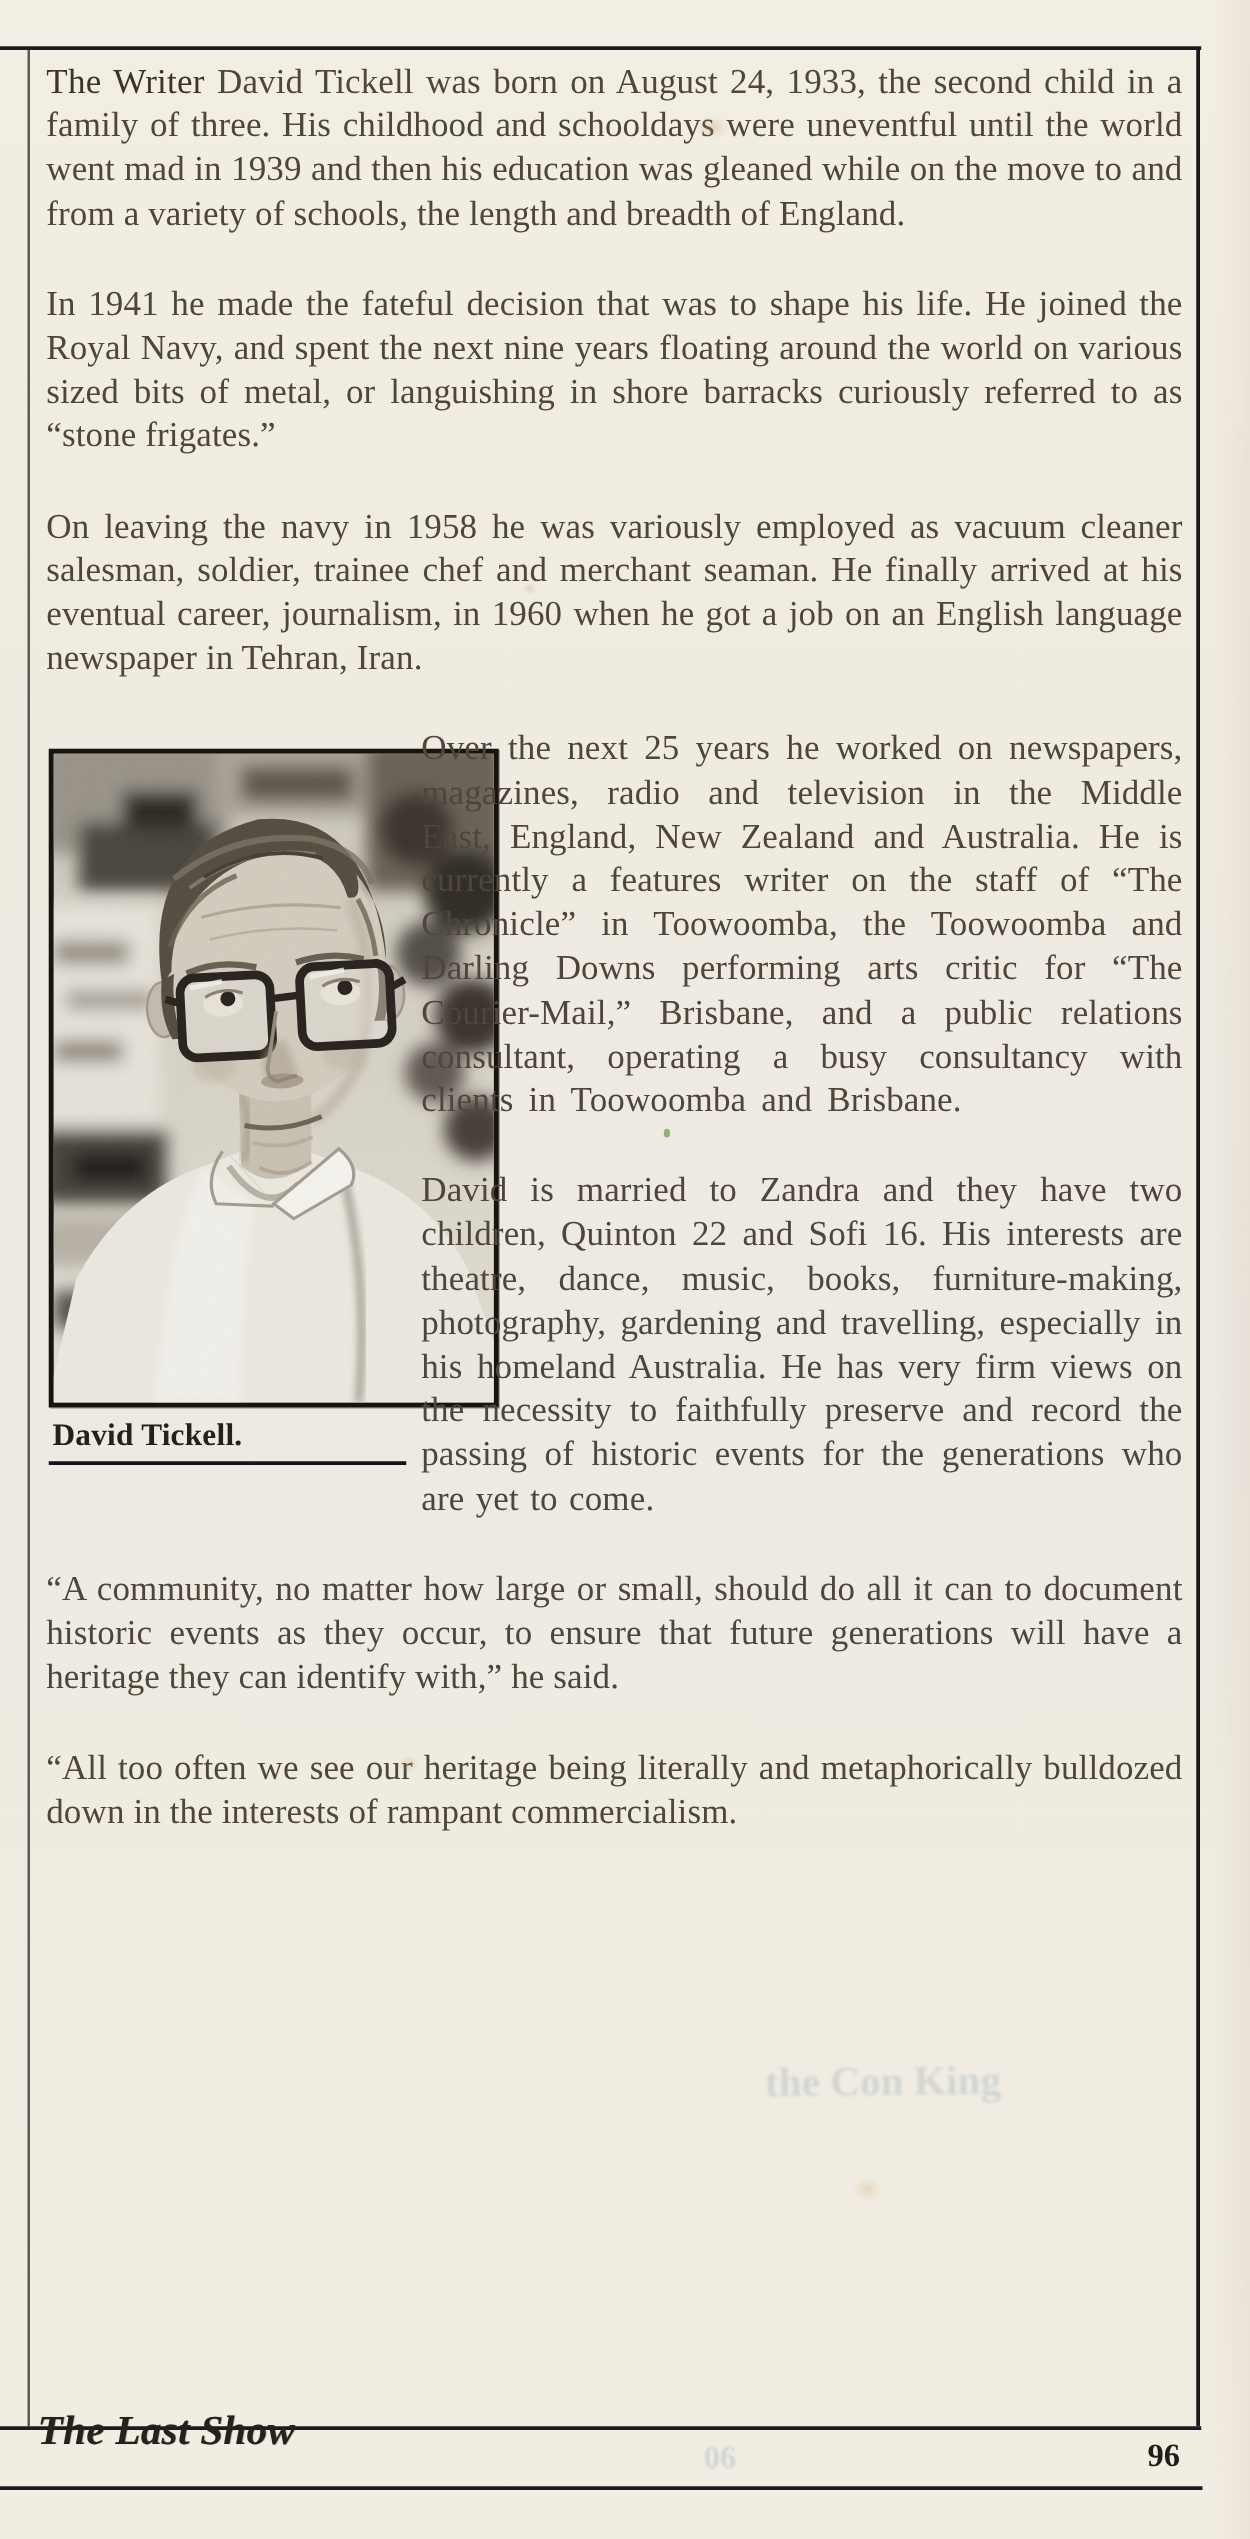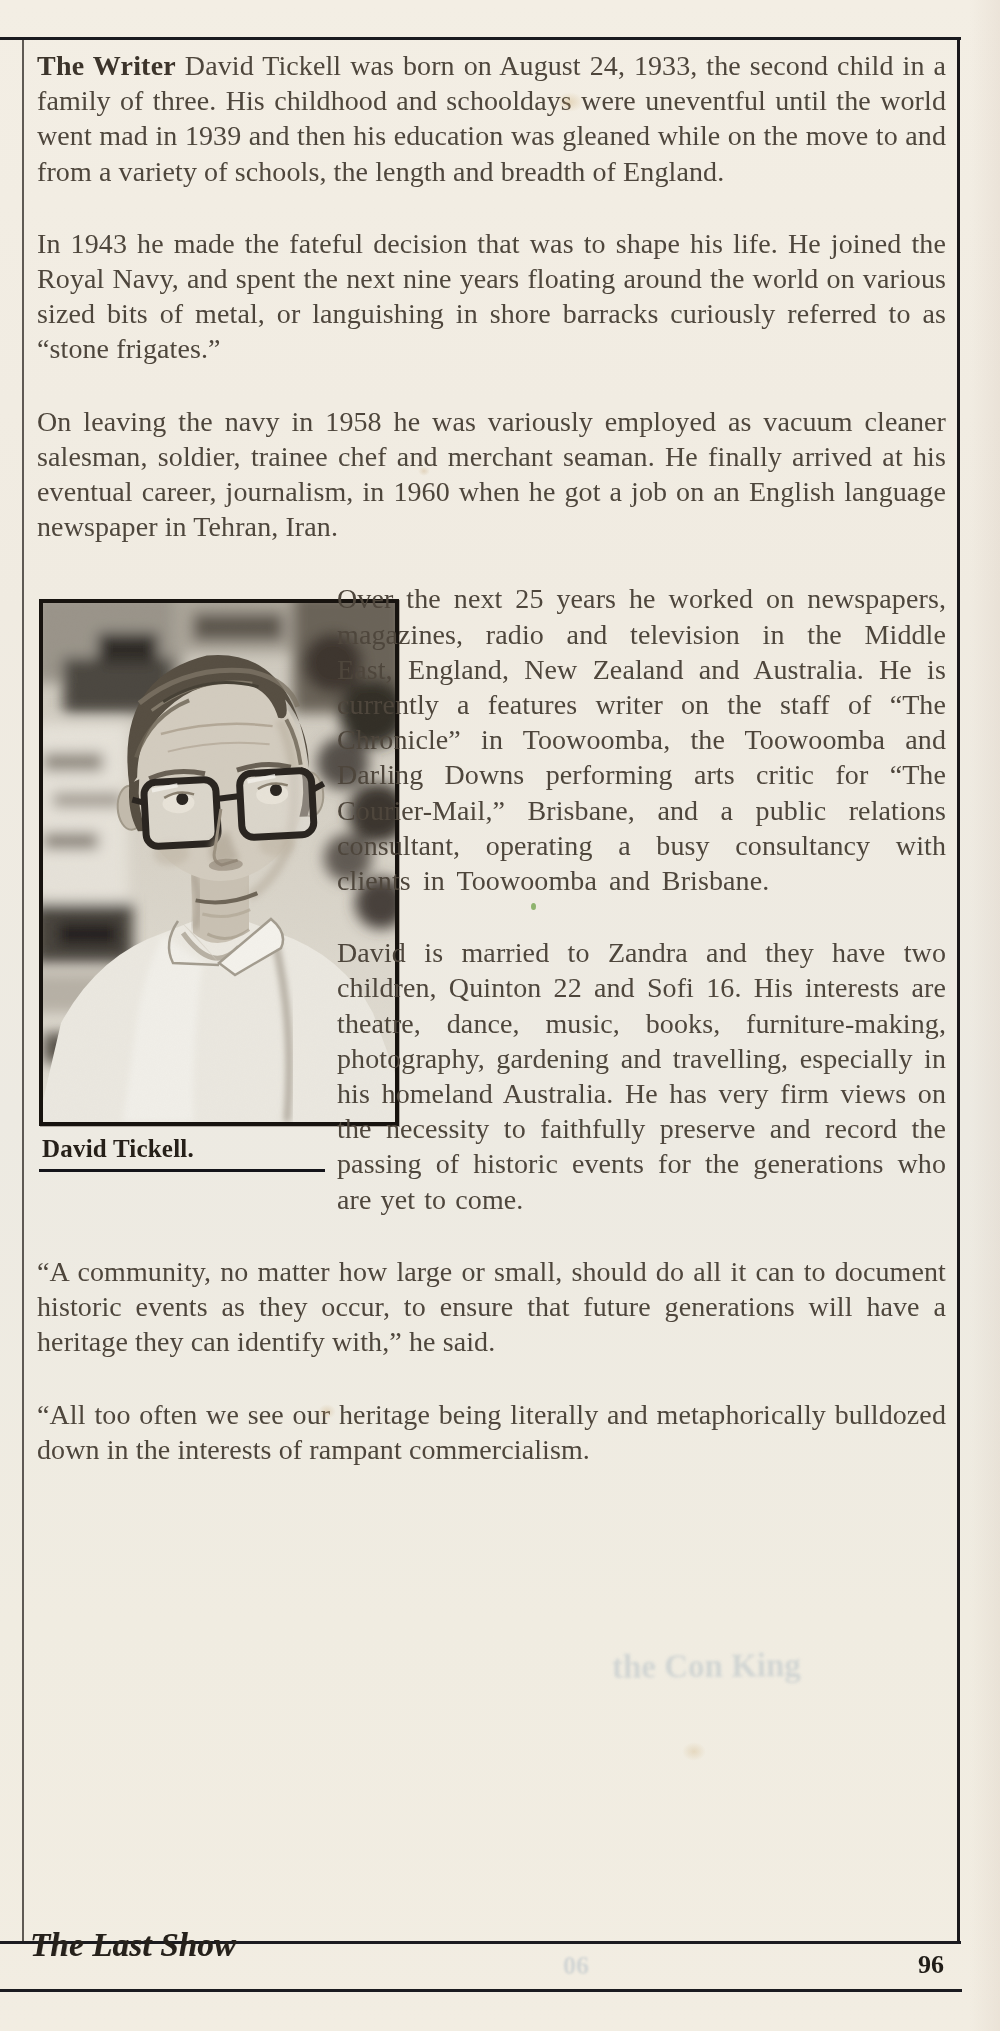--- a/index.html
+++ b/index.html
@@ -38,21 +38,21 @@
   .body-text{
     margin:0 0 37px 0;
     font-size:28px;
     line-height:35.2px;
     color:#4e463c;
     text-align:justify;
     letter-spacing:0.1px;
   }
   .body-text.loose{word-spacing:5px;}
   .body-text.semi-loose{word-spacing:2px;}
-  .body-text b{color:#3c342b;font-weight:700;letter-spacing:0.2px;}
+  .body-text b{color:#3c342b;font-weight:400;letter-spacing:0.2px;}
 
   figure.photo-figure{
     float:left;
     width:286px;
     margin:18px 12px 10px 2px;
     padding:0;
   }
   .photo-frame{
     width:352px;height:519px;
     border:4px solid #17130f;
@@ -113,21 +113,21 @@
 <body>
 
 <div class="page">
 
   <div class="rule rule-top"></div>
 
   <div class="content-box">
 
     <p class="body-text"><b>The Writer</b><span> David Tickell was born on August 24, 1933, the second child in a family of three. His childhood and schooldays were uneventful until the world went mad in 1939 and then his education was gleaned while on the move to and from a variety of schools, the length and breadth of England.</span></p>
 
-    <p class="body-text"><span>In 1943 he made the fateful decision that was to shape his life. He joined the Royal Navy, and spent the next nine years floating around the world on various sized bits of metal, or languishing in shore barracks curiously referred to as “stone frigates.”</span></p>
+    <p class="body-text"><span>In 1941 he made the fateful decision that was to shape his life. He joined the Royal Navy, and spent the next nine years floating around the world on various sized bits of metal, or languishing in shore barracks curiously referred to as “stone frigates.”</span></p>
 
     <p class="body-text"><span>On leaving the navy in 1958 he was variously employed as vacuum cleaner salesman, soldier, trainee chef and merchant seaman. He finally arrived at his eventual career, journalism, in 1960 when he got a job on an English language newspaper in Tehran, Iran.</span></p>
 
     <figure class="photo-figure">
       <div class="photo-frame">
         <svg width="352" height="519" viewBox="0 0 352 519" xmlns="http://www.w3.org/2000/svg">
           <defs>
             <linearGradient id="bgGrad" x1="0" y1="0" x2="0" y2="1">
               <stop offset="0" stop-color="#cdc8bd"></stop>
               <stop offset="0.5" stop-color="#d8d3c8"></stop>

